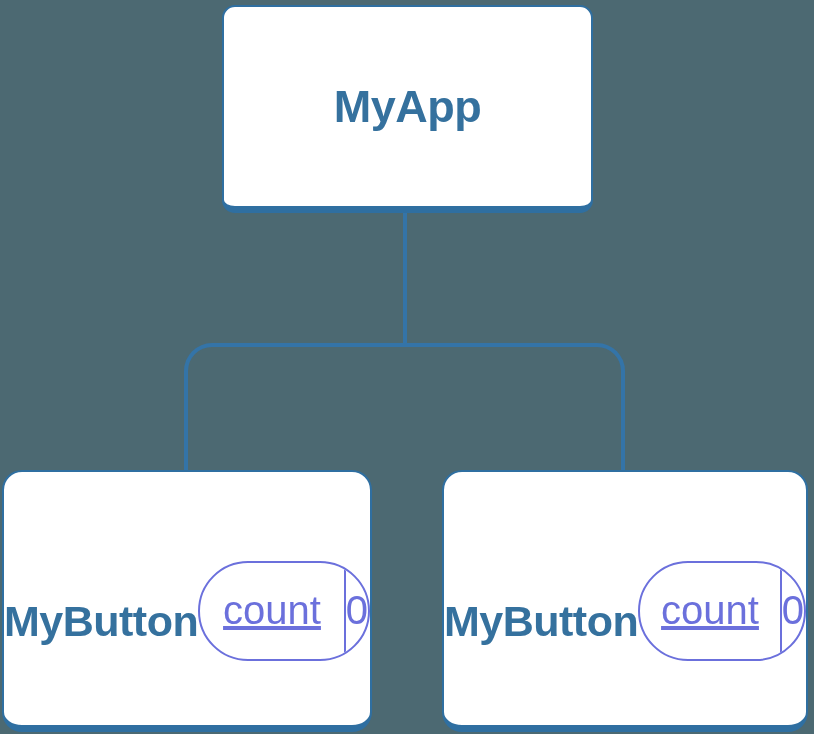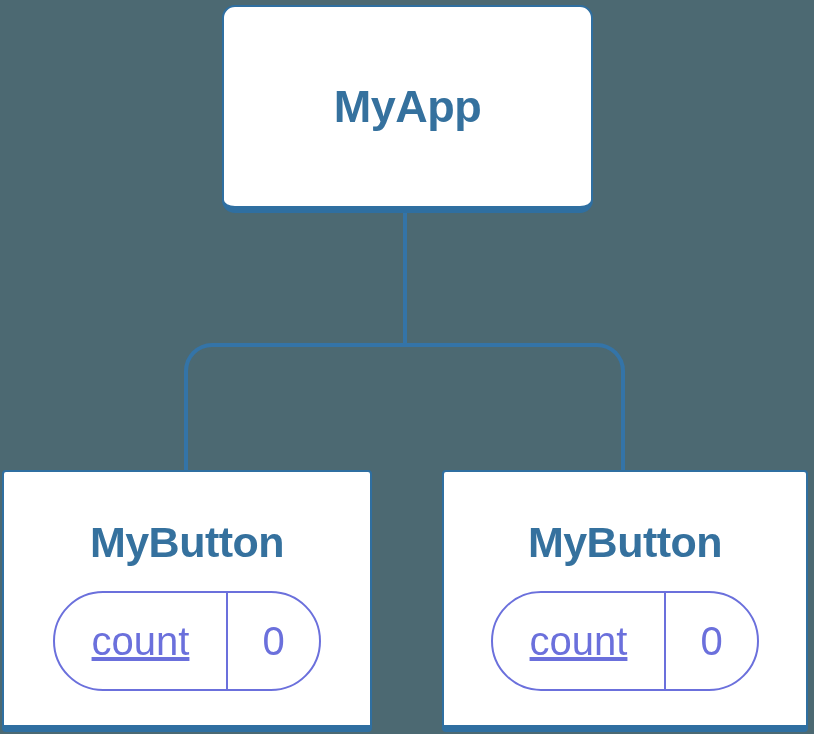--- a/index.html
+++ b/index.html
@@ -60,26 +60,26 @@
     left: 222px;
     top: 5px;
     width: 371px;
     height: 208px;
     border-radius: 13px;
     display: flex;
     align-items: center;
     justify-content: center;
   }
   .card-child {
-    border-radius: 4px;
+    border-radius: 20px;
     top: 470px;
     width: 370px;
     height: 262px;
     display: flex;
-    flex-direction: column;
+    flex-direction: row;
     align-items: center;
   }
   .card-child.left  { left: 2px; }
   .card-child.right { left: 442px; width: 366px; }
 
   .component-label {
     color: var(--blue-text);
     font-weight: 600;
     letter-spacing: -0.5px;
     white-space: nowrap;

